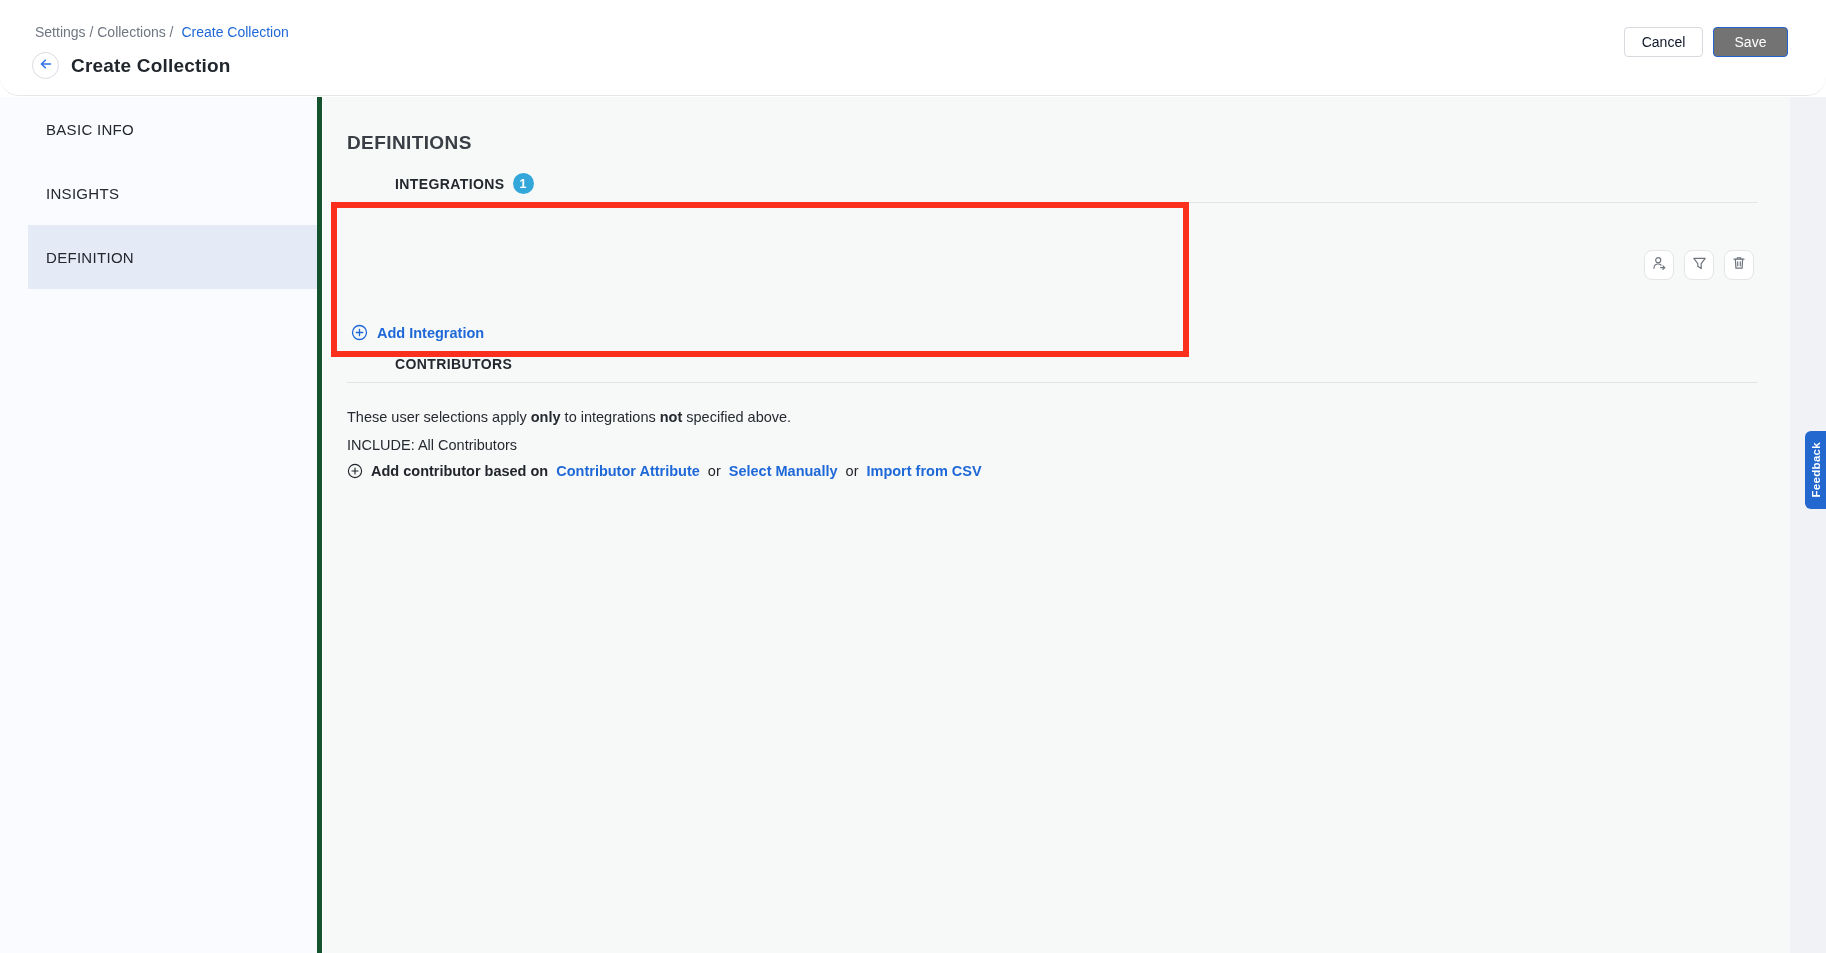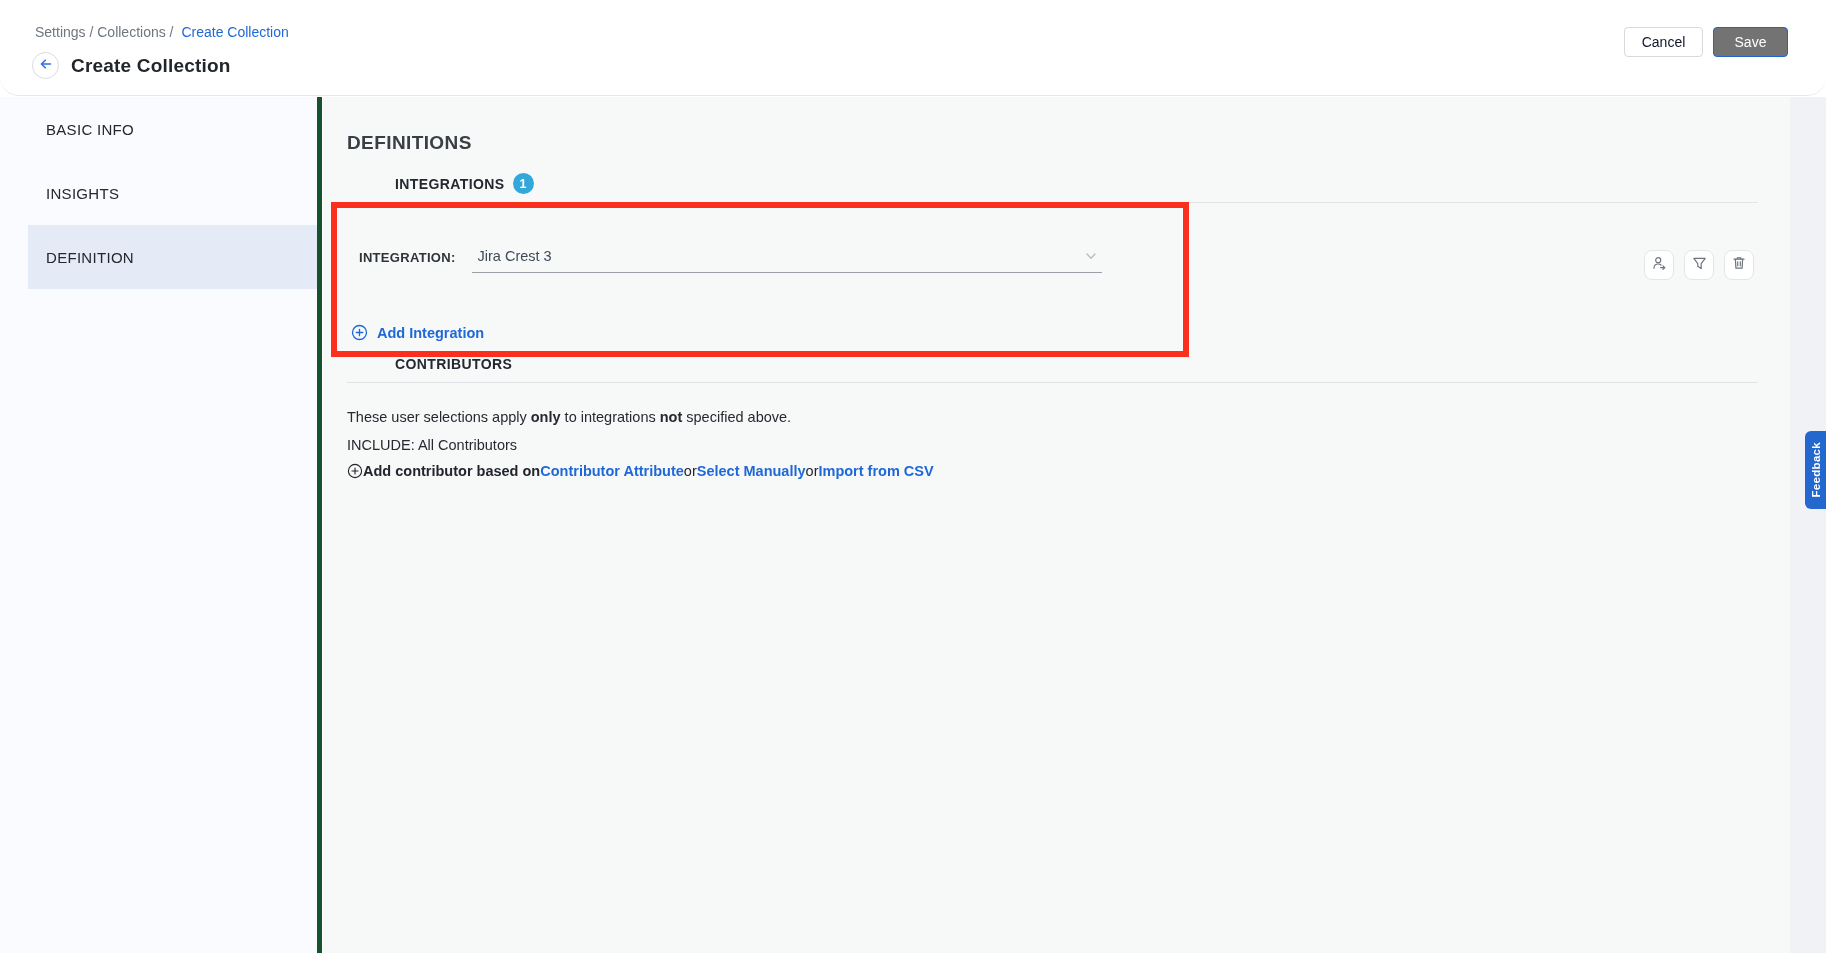--- a/index.html
+++ b/index.html
@@ -45,21 +45,21 @@
 
   .add-integration { position:absolute; left:28px; top:227px; display:flex; align-items:center; gap:9px; color:#1e68d7; font-size:14.5px; font-weight:600; cursor:pointer; }
 
   .row-actions { position:absolute; left:1321px; top:153px; display:flex; gap:10px; }
   .icon-btn { width:30px; height:30px; border-radius:8px; background:#ffffff; border:1px solid #e3e5e9; color:#6f757d; display:flex; align-items:center; justify-content:center; cursor:pointer; }
 
   .contributors-head { position:absolute; left:24px; top:259px; }
   .note-line { position:absolute; left:24px; top:312px; font-size:14.5px; color:#262a30; }
   .note-line b { font-weight:700; }
   .include-line { position:absolute; left:24px; top:340px; font-size:14.5px; color:#262a30; }
-  .add-contrib { position:absolute; left:24px; top:366px; display:flex; align-items:center; font-size:14.5px; color:#22262c; }
+  .add-contrib { position:absolute; left:24px; top:366px; display:flex; align-items:center; gap:8px; font-size:14.5px; color:#22262c; }
   .add-contrib .prefix { font-weight:700; }
   .add-contrib .or { font-weight:400; color:#22262c; }
   .add-contrib .blue-link { color:#1e68d7; font-weight:600; cursor:pointer; }
   .plus-circle { display:flex; align-items:center; }
 
   
   #right-strip { position:absolute; left:1790px; top:97px; width:36px; height:856px; background:#f1f2f5; }
   #feedback-tab { position:absolute; left:1805px; top:431px; width:21px; height:78px; background:#2268cf; border-radius:6px 0 0 6px; display:flex; align-items:center; justify-content:center; cursor:pointer; }
   #feedback-tab span { color:#ffffff; font-size:11.5px; font-weight:700; writing-mode:vertical-rl; transform:rotate(180deg); letter-spacing:.3px; }
 </style>
@@ -97,31 +97,20 @@
   <div id="main">
     <div class="def-title">DEFINITIONS</div>
 
     <div class="integrations-head">
       <span class="section-heading">INTEGRATIONS</span>
       <span class="count-badge">1</span>
     </div>
 
     <div class="divider divider-1"></div>
 
-    <div class="integration-row">
-      <div class="integration-label">INTEGRATION:</div>
-      <div class="select-box">
-        <span class="select-value">Jira Crest 3</span>
-        <span class="chevron">
-          <svg width="14" height="14" viewBox="0 0 14 14" fill="none" stroke="currentColor" stroke-width="1.3" stroke-linecap="round" stroke-linejoin="round">
-              <path d="M3 5 L7 9.2 L11 5"></path>
-            </svg>
-        </span>
-      </div>
-    </div>
 
     <div class="row-actions">
       <div class="icon-btn">
         <span>
           <svg width="17" height="17" viewBox="0 0 17 17" fill="none" stroke="currentColor" stroke-width="1.2" stroke-linecap="round" stroke-linejoin="round">
               <circle cx="7.2" cy="5.2" r="2.5"></circle>
               <path d="M3 13.2 C3 10.6 4.9 9 7.2 9 C8.3 9 9.3 9.3 10 10"></path>
               <path d="M9.6 12.6 H13.6"></path>
               <path d="M11.9 10.9 L13.8 12.6 L11.9 14.3"></path>
             </svg>

